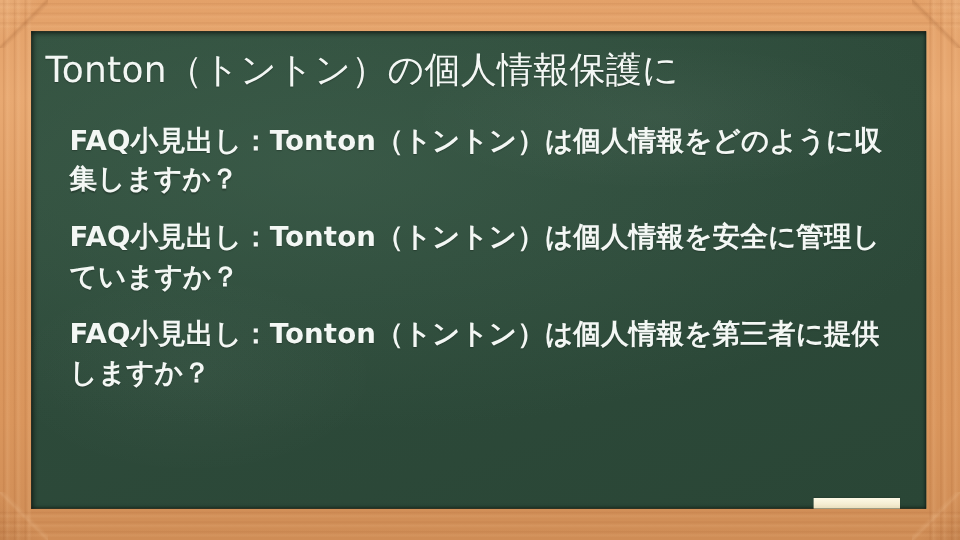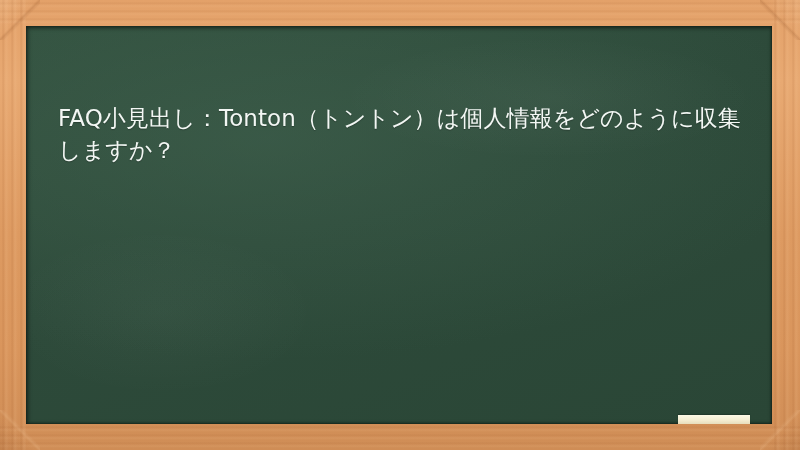--- a/index.html
+++ b/index.html
@@ -135,20 +135,21 @@
     font-weight: 400;
     color: #f3f7f4;
     letter-spacing: 0.2px;
     text-shadow: 0 1px 1px rgba(0, 0, 0, 0.28);
   }
 
   #faq-list {
     list-style: none;
     margin: 22px 13px 0 0;
     padding: 0 14px 0 32px;
+    font-weight: bold;
   }
   #faq-list li {
     font-size: 23px;
     line-height: 1.40;
     color: #f3f7f4;
     letter-spacing: 0.1px;
     margin-bottom: 16px;
     text-shadow: 0 1px 1px rgba(0, 0, 0, 0.25);
   }
   #faq-list li:last-child { margin-bottom: 0; }
@@ -177,24 +178,26 @@
   <div class="miter tl"></div>
   <div class="miter tr"></div>
   <div class="miter bl"></div>
   <div class="miter br"></div>
 
   <div id="board">
     <div class="board-dust"></div>
 
     <div id="board-text">
 
-      <h1 id="slide-title"><br></h1>
+      <h1 id="slide-title"><span>Tonton（トントン）の個人情報保護に</span><br></h1>
 
       <ul id="faq-list">
         <li>FAQ小見出し：Tonton（トントン）は個人情報をどのように収集しますか？</li>
+        <li>FAQ小見出し：Tonton（トントン）は個人情報を安全に管理していますか？</li>
+        <li>FAQ小見出し：Tonton（トントン）は個人情報を第三者に提供しますか？</li>
       </ul>
 
     </div>
 
     <div id="chalk-stick"></div>
   </div>
 
 </div>
 
 </body></html>

